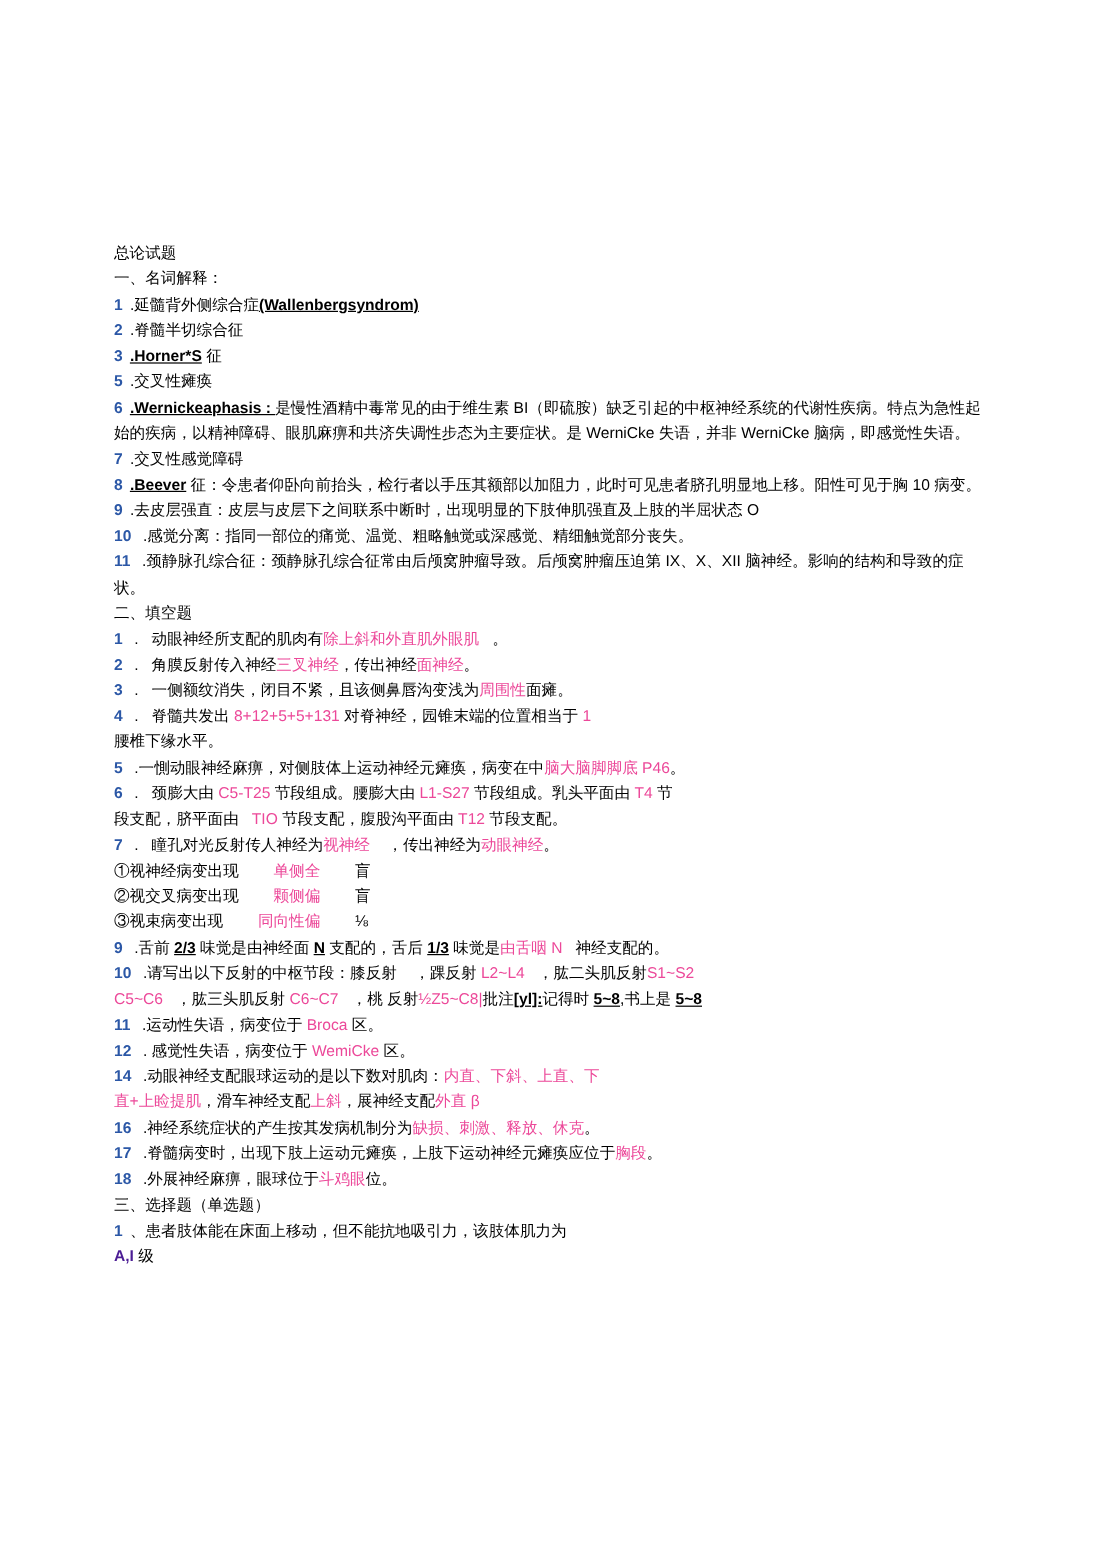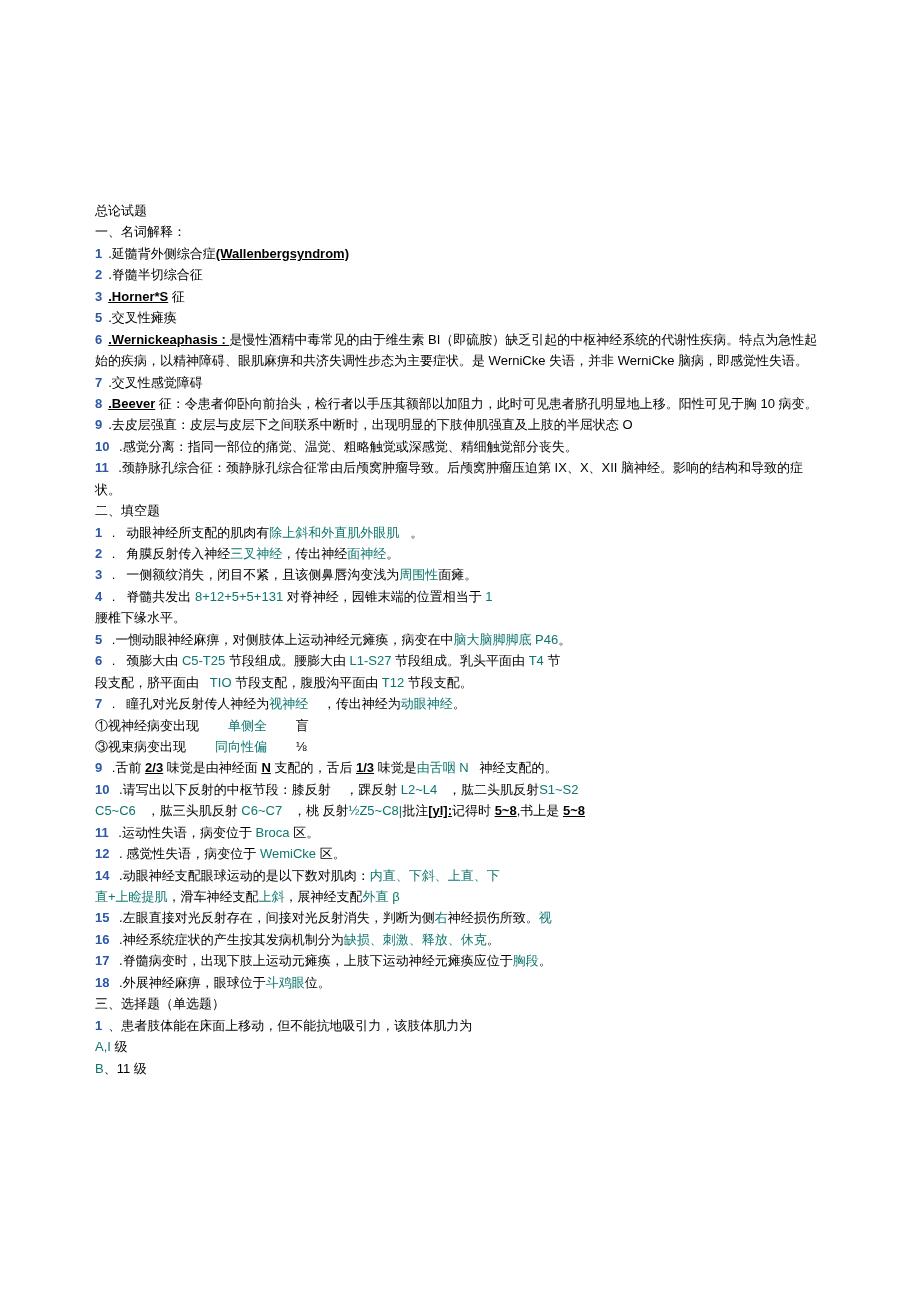--- a/index.html
+++ b/index.html
@@ -9,23 +9,23 @@
     color: #000;
     background: #fff;
     margin: 0;
     padding: 200px 95px 60px 95px;
     width: 920px;
     box-sizing: border-box;
   }
   .line { white-space: pre-wrap; }
   .num { color: #2b57a6; font-weight: bold; margin-right: 6px; }
   .bold { font-weight: bold; text-decoration: underline; }
-  .blue { color: #0f766e; }
+  .blue { color: #ec4899; }
   .red { color: #000000; }
-  .boldblue { color: #0f766e; font-weight: normal; }
+  .boldblue { color: #4c1d95; font-weight: bold; }
 </style>
 </head>
 <body>
 
 <div class="line">总论试题</div>
 <div class="line">一、名词解释：</div>
 <div id="sec1-container">
     <div class="line"><span class="num">1</span><span>.延髓背外侧综合症</span><span class="bold">(Wallenbergsyndrom)</span></div>
     <div class="line"><span class="num">2</span><span>.脊髓半切综合征</span></div>
     <div class="line"><span class="num">3</span><span class="bold">.Horner*S</span><span> 征</span></div>
@@ -42,31 +42,30 @@
     <div class="line"><span class="num">1</span> .   动眼神经所支配的肌肉有<span class="blue">除上斜和外直肌外眼肌</span>   。</div>
     <div class="line"><span class="num">2</span> .   角膜反射传入神经<span class="blue">三叉神经</span>，传出神经<span class="blue">面神经</span>。</div>
     <div class="line"><span class="num">3</span> .   一侧额纹消失，闭目不紧，且该侧鼻唇沟变浅为<span class="blue">周围性</span>面瘫。</div>
     <div class="line"><span class="num">4</span> .   脊髓共发出 <span class="blue">8+12+5+5+131</span> 对脊神经，园锥末端的位置相当于 <span class="blue">1</span></div>
     <div class="line">腰椎下缘水平。</div>
     <div class="line"><span class="num">5</span> .一惻动眼神经麻痹，对侧肢体上运动神经元瘫痪，病变在中<span class="blue">脑大脑脚脚底 P46</span>。</div>
     <div class="line"><span class="num">6</span> .   颈膨大由 <span class="blue">C5-T25</span> 节段组成。腰膨大由 <span class="blue">L1-S27</span> 节段组成。乳头平面由 <span class="blue">T4</span> 节</div>
     <div class="line">段支配，脐平面由   <span class="blue">TIO</span> 节段支配，腹股沟平面由 <span class="blue">T12</span> 节段支配。</div>
     <div class="line"><span class="num">7</span> .   瞳孔对光反射传人神经为<span class="blue">视神经</span>    ，传出神经为<span class="blue">动眼神经</span>。</div>
     <div class="line">①视神经病变出现<span>        </span><span class="blue">单侧全</span><span>        </span>盲</div>
+    <div class="line">②视交叉病变出现<span>        </span><span class="blue">颗侧偏</span><span>        </span>盲</div>
     <div class="line">③视束病变出现<span>        </span><span class="blue">同向性偏</span><span>        </span>⅛</div>
     <div class="line"><span class="num">9</span> .舌前 <span class="bold">2/3</span> 味觉是由神经面 <span class="bold">N</span> 支配的，舌后 <span class="bold">1/3</span> 味觉是<span class="blue">由舌咽 N</span>   神经支配的。</div>
     <div class="line"><span class="num">10</span> .请写出以下反射的中枢节段：膝反射    ，踝反射 <span class="blue">L2~L4</span>   ，肱二头肌反射<span class="blue">S1~S2</span></div>
     <div class="line"><span class="blue">C5~C6</span>   ，肱三头肌反射 <span class="blue">C6~C7</span>   ，桃 反射<span class="blue">½Z5~C8|</span>批注<span class="bold">[yl]:</span>记得时 <span class="bold">5~8</span>,书上是 <span class="bold">5~8</span></div>
     <div class="line"><span class="num">11</span> .运动性失语，病变位于 <span class="blue">Broca</span> 区。</div>
     <div class="line"><span class="num">12</span> . 感觉性失语，病变位于 <span class="blue">WemiCke</span> 区。</div>
     <div class="line"><span class="num">14</span> .动眼神经支配眼球运动的是以下数对肌肉：<span class="blue">内直、下斜、上直、下</span></div>
     <div class="line"><span class="blue">直+上睑提肌</span>，滑车神经支配<span class="blue">上斜</span>，展神经支配<span class="blue">外直 β</span></div>
-    <div class="line"><span class="num">15</span> .左眼直接对光反射存在，间接对光反射消失，判断为侧<span class="blue">右</span>神经损伤所致。<span class="blue">视</span></div>
     <div class="line"><span class="num">16</span> .神经系统症状的产生按其发病机制分为<span class="blue">缺损、刺激、释放、休克</span>。</div>
     <div class="line"><span class="num">17</span> .脊髓病变时，出现下肢上运动元瘫痪，上肢下运动神经元瘫痪应位于<span class="blue">胸段</span>。</div>
     <div class="line"><span class="num">18</span> .外展神经麻痹，眼球位于<span class="blue">斗鸡眼</span>位。</div>
   </div>
 <div class="line">三、选择题（单选题）</div>
 <div id="sec3-container">
     <div class="line"><span class="num">1</span>、患者肢体能在床面上移动，但不能抗地吸引力，该肢体肌力为</div>
     <div class="line"><span class="boldblue">A,I</span> 级</div>
-    <div class="line"><span class="boldblue">B</span>、11 级</div>
   </div>
 
 </body></html>

